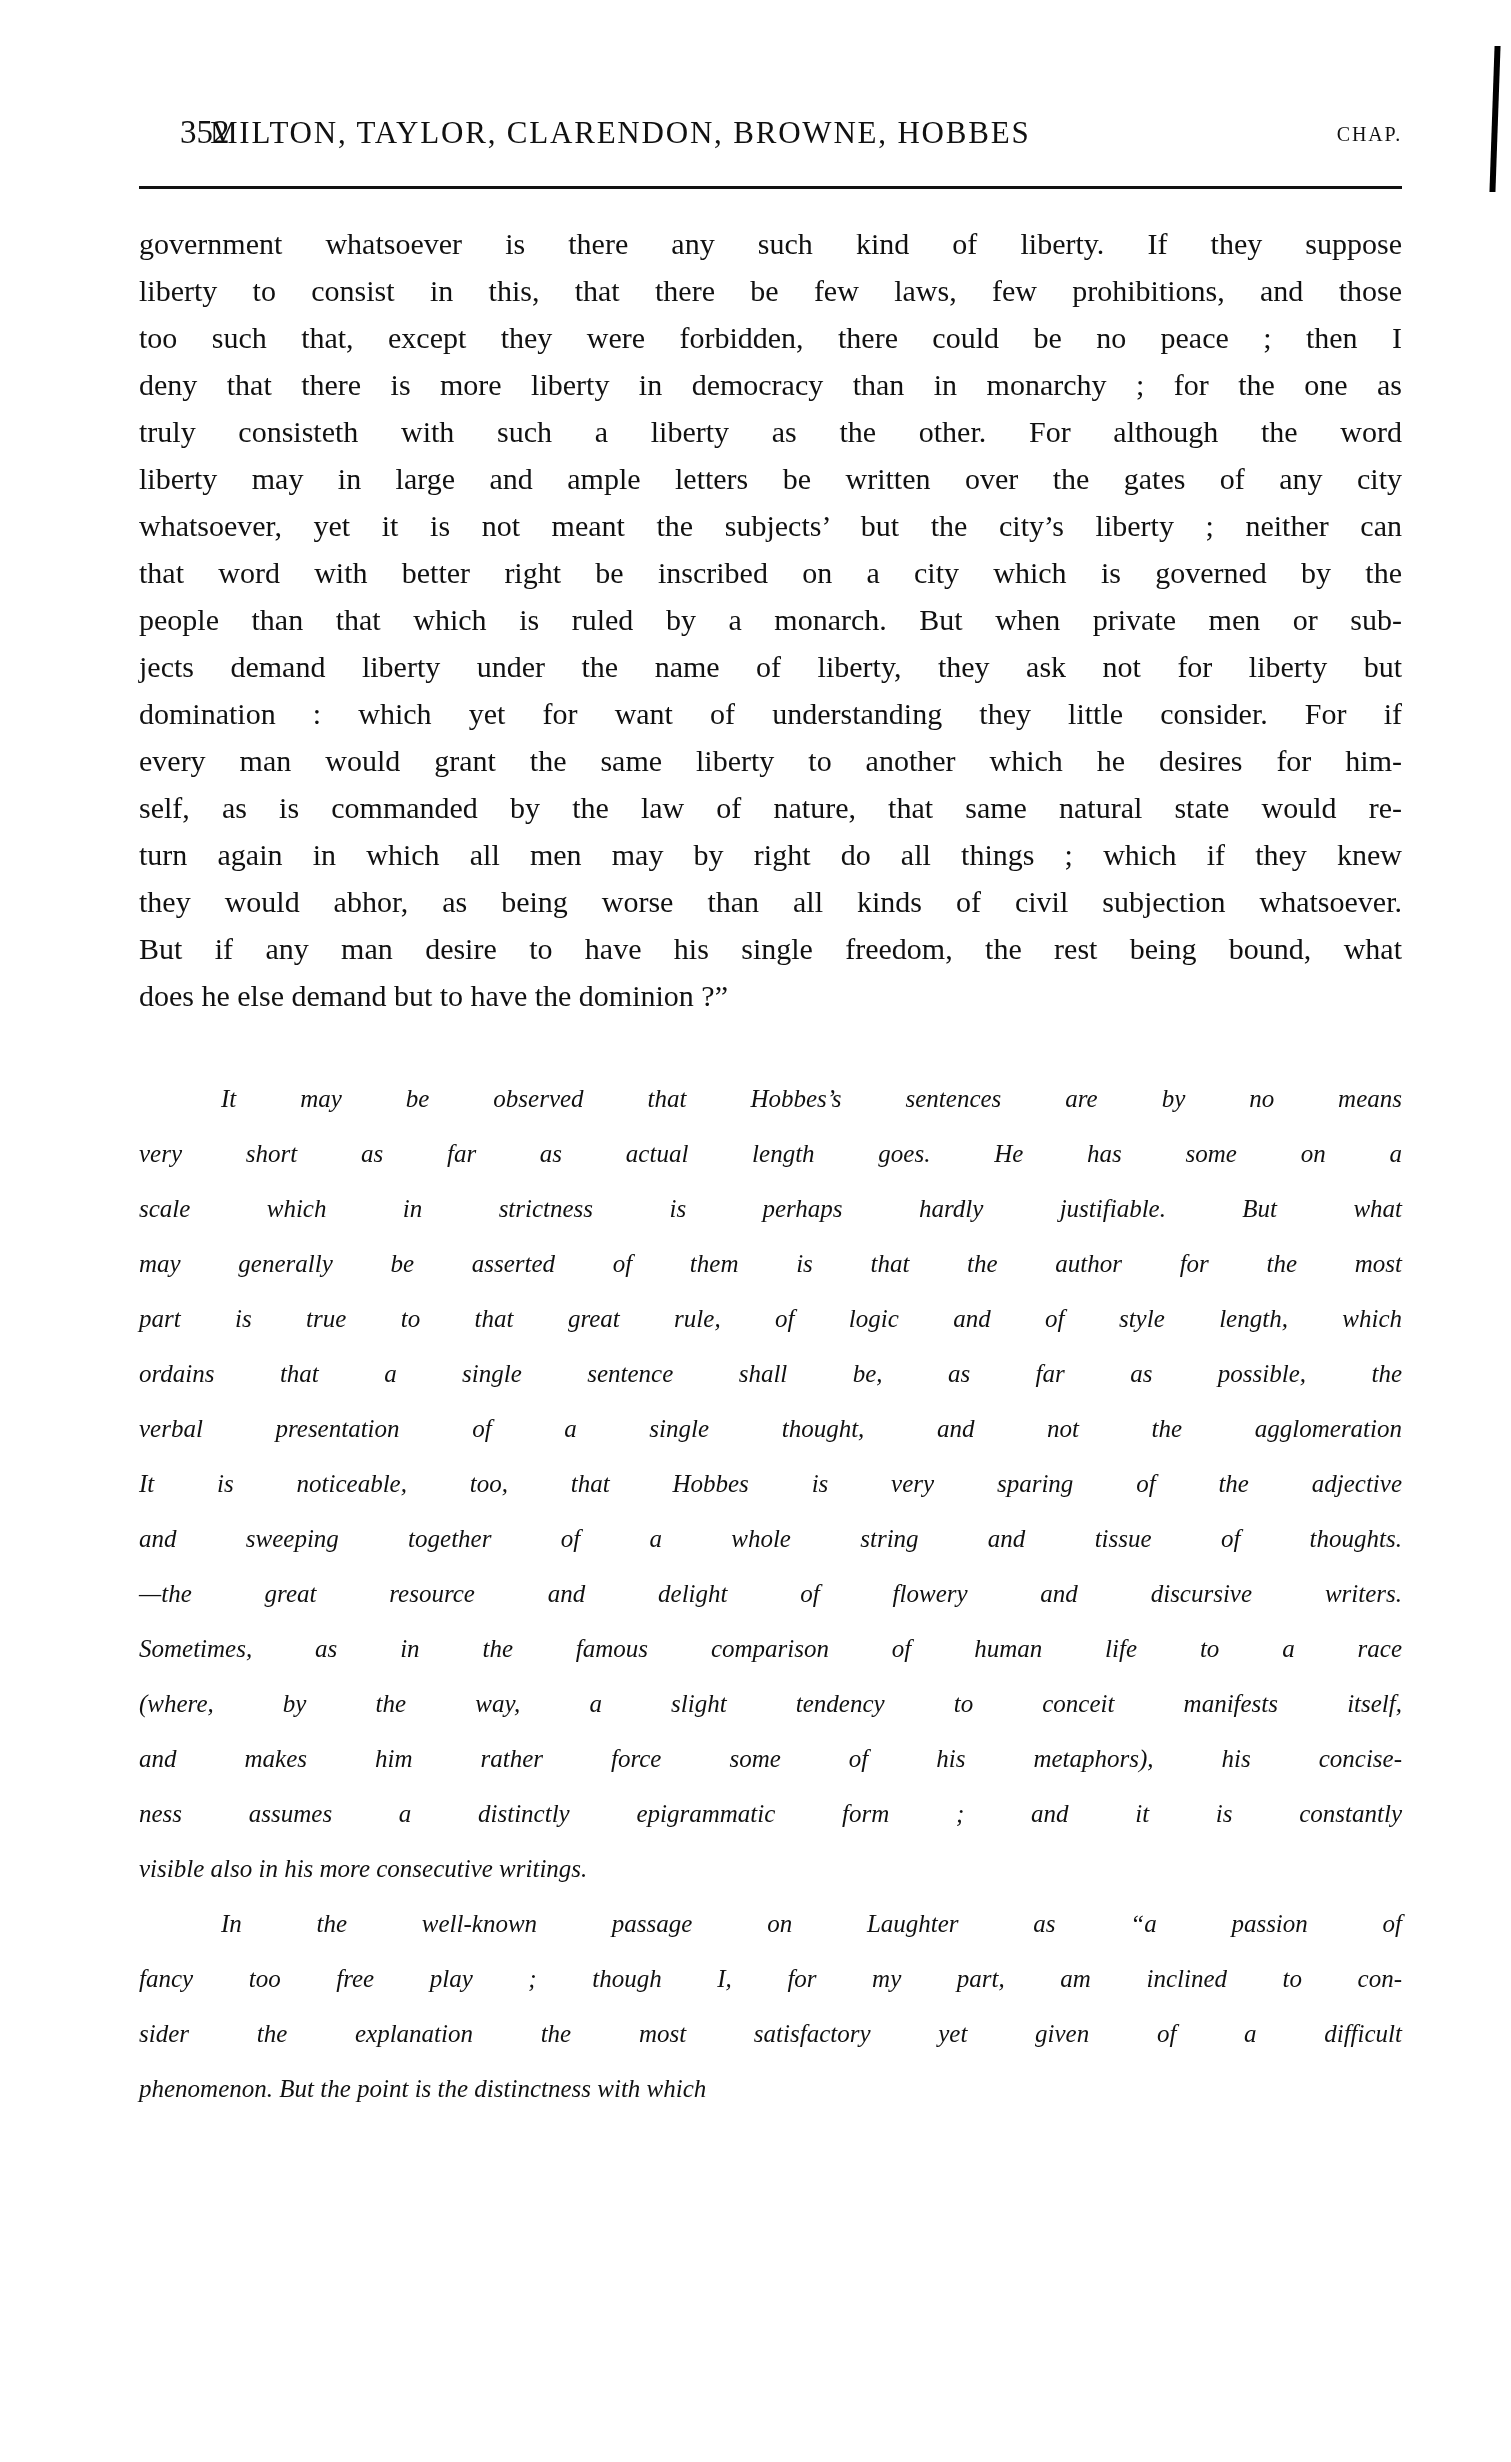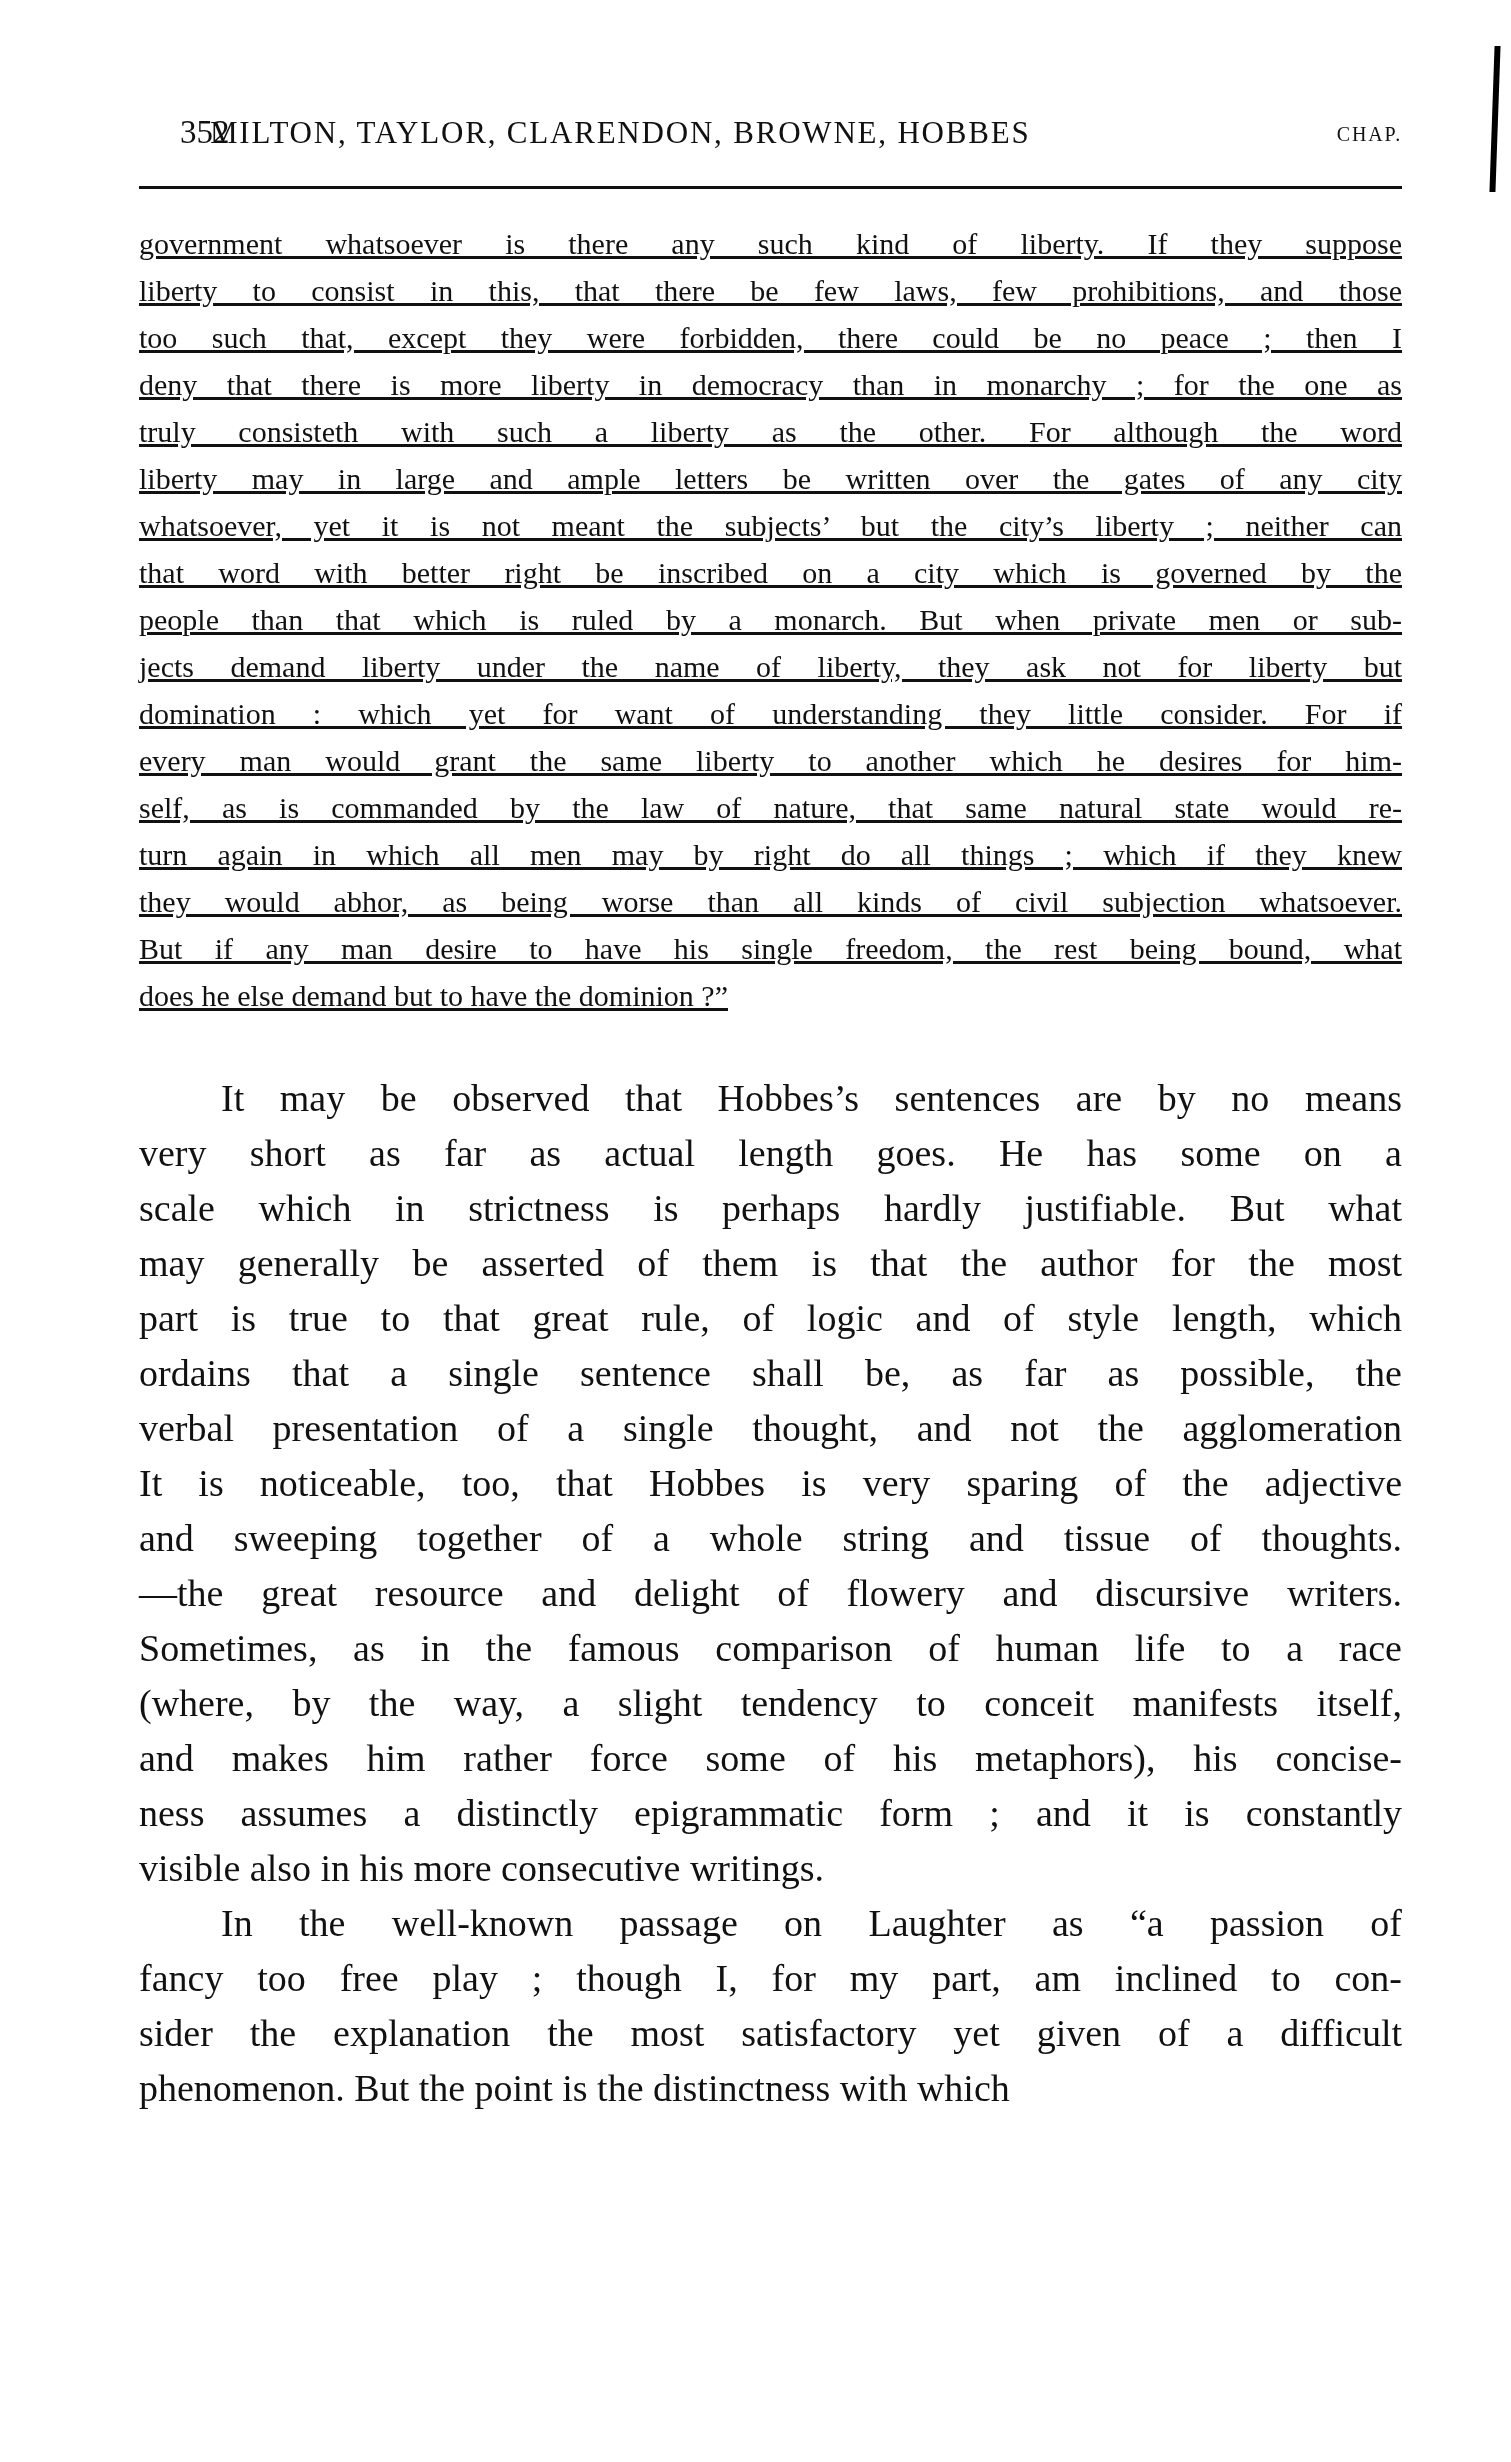--- a/index.html
+++ b/index.html
@@ -20,26 +20,26 @@
   .edge-mark {
     position: absolute; left: 1492px; top: 46px; width: 5.5px; height: 146px; background: #000;
     transform: skewX(-2deg);
   }
   .quote {
     position: absolute; left: 139px; top: 220px; width: 1263px;
     font-family: "Liberation Serif", "DejaVu Serif", serif; font-size: 30px;
   }
   .quote .line {
     display: block; height: 47px; line-height: 47px; white-space: nowrap;
-    text-align: justify; text-align-last: justify; text-decoration: underline;
+    text-align: justify; text-align-last: justify;
   }
   .quote .line.last { text-align-last: left; }
   .body-text {
     position: absolute; left: 139px; top: 1071px; width: 1263px;
-    font-family: "Liberation Serif", "DejaVu Serif", serif; font-size: 38px;
+    font-family: "Liberation Serif", "DejaVu Serif", serif; font-size: 25px; font-style: italic;
   }
   .body-text .line {
     display: block; height: 55px; line-height: 55px; white-space: nowrap;
     text-align: justify; text-align-last: justify;
   }
   .body-text .line.indent { padding-left: 82px; }
   .body-text .line.last { text-align-last: left; }
 </style>
 </head>
 <body>

